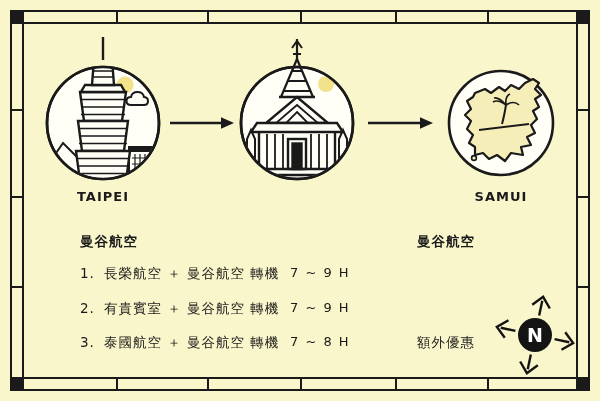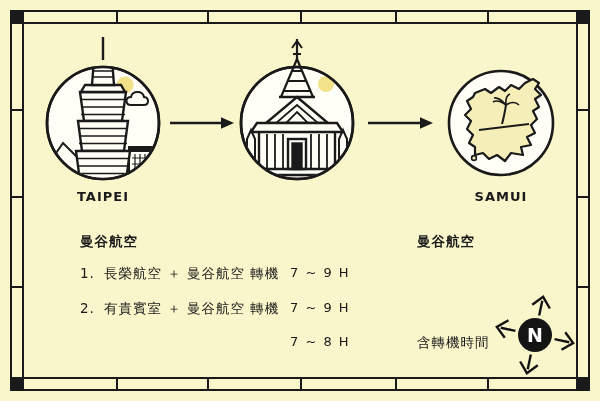--- a/index.html
+++ b/index.html
@@ -160,22 +160,25 @@
   <div class="row col-combo r1">
     <span class="num">1.</span><span>長榮航空 ＋ 曼谷航空 轉機</span>
   </div>
   <div class="cell col-time time-val r1">7 ~ 9 H</div>
 
   <div class="row col-combo r2">
     <span class="num">2.</span><span>有貴賓室 ＋ 曼谷航空 轉機</span>
   </div>
   <div class="cell col-time time-val r2">7 ~ 9 H</div>
 
+  <div class="row col-combo r3">
+    <span class="num">3.</span><span>泰國航空 ＋ 曼谷航空 轉機</span>
+  </div>
   <div class="cell col-time time-val r3">7 ~ 8 H</div>
-  <div class="cell col-bonus r3">含轉機時間</div>
+  <div class="cell col-bonus r3">額外優惠</div>
 
   <svg class="compass" width="86" height="86" viewBox="0 0 86 86">
     <g transform="rotate(12 43 43)" stroke="#141414" stroke-width="2.4" fill="none">
       <g>
           <line x1="43" y1="23" x2="43" y2="8"></line>
           <path d="M34,14 L43,4 L52,14"></path>
         </g>
       <g transform="rotate(90 43 43)">
           <line x1="43" y1="23" x2="43" y2="8"></line>
           <path d="M34,14 L43,4 L52,14"></path>

